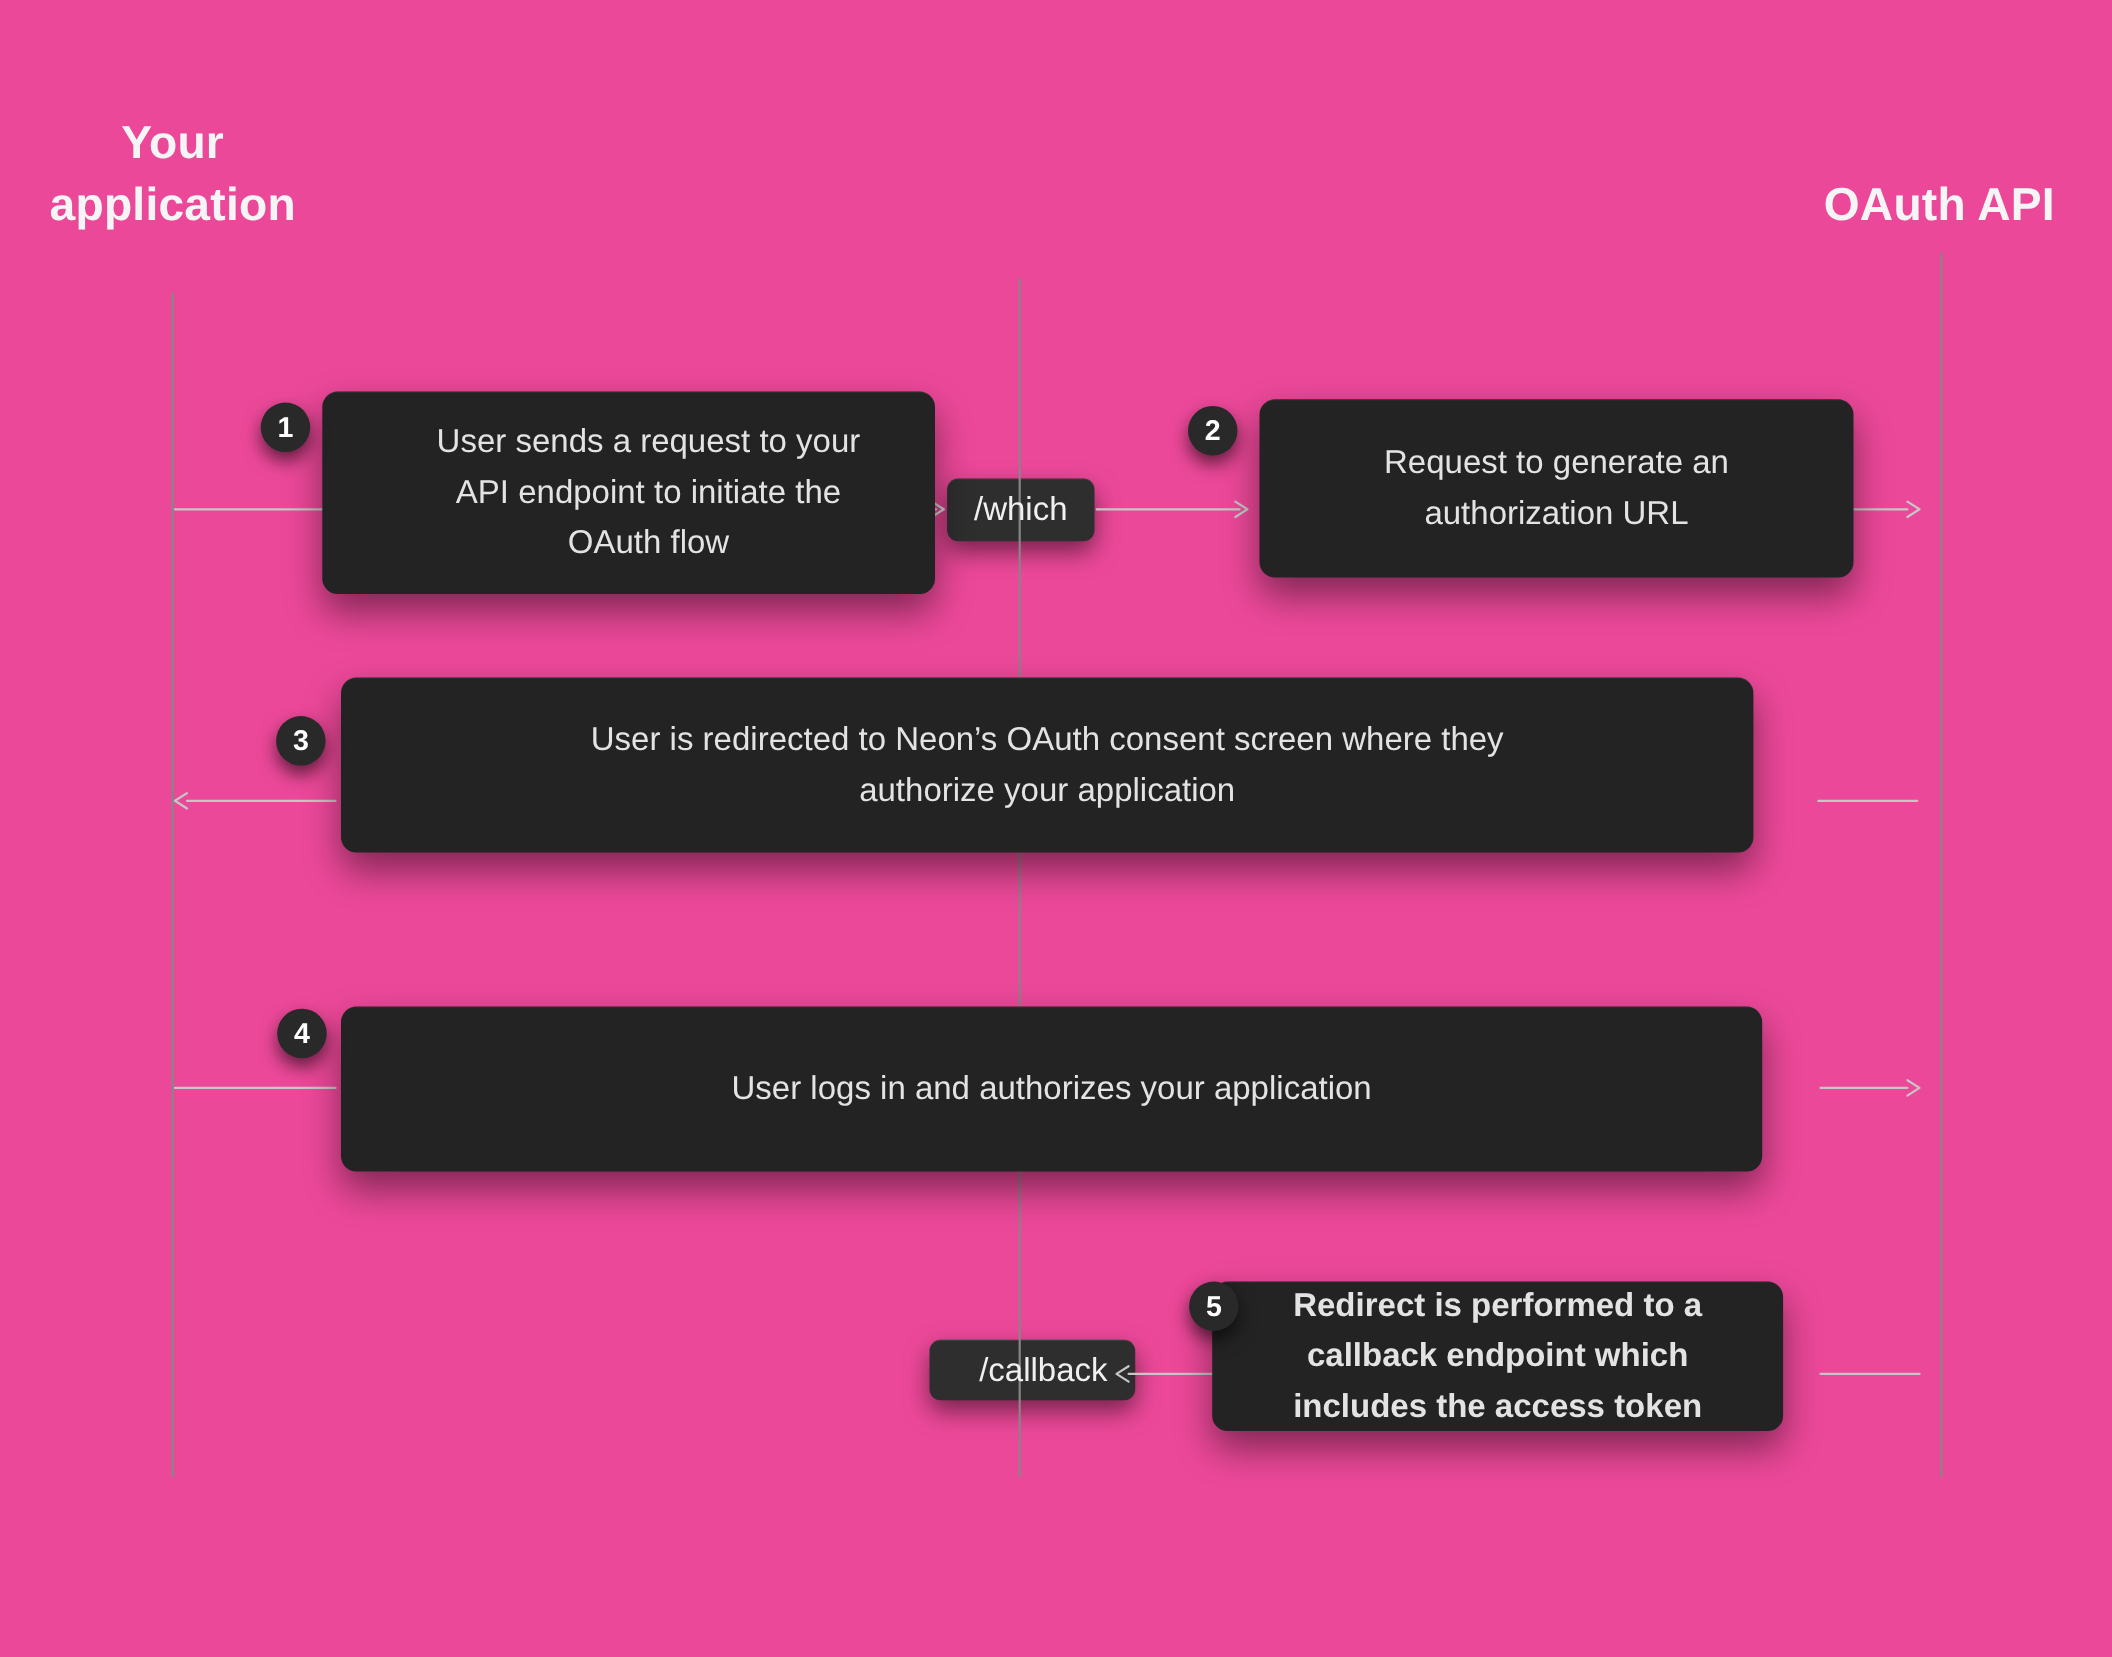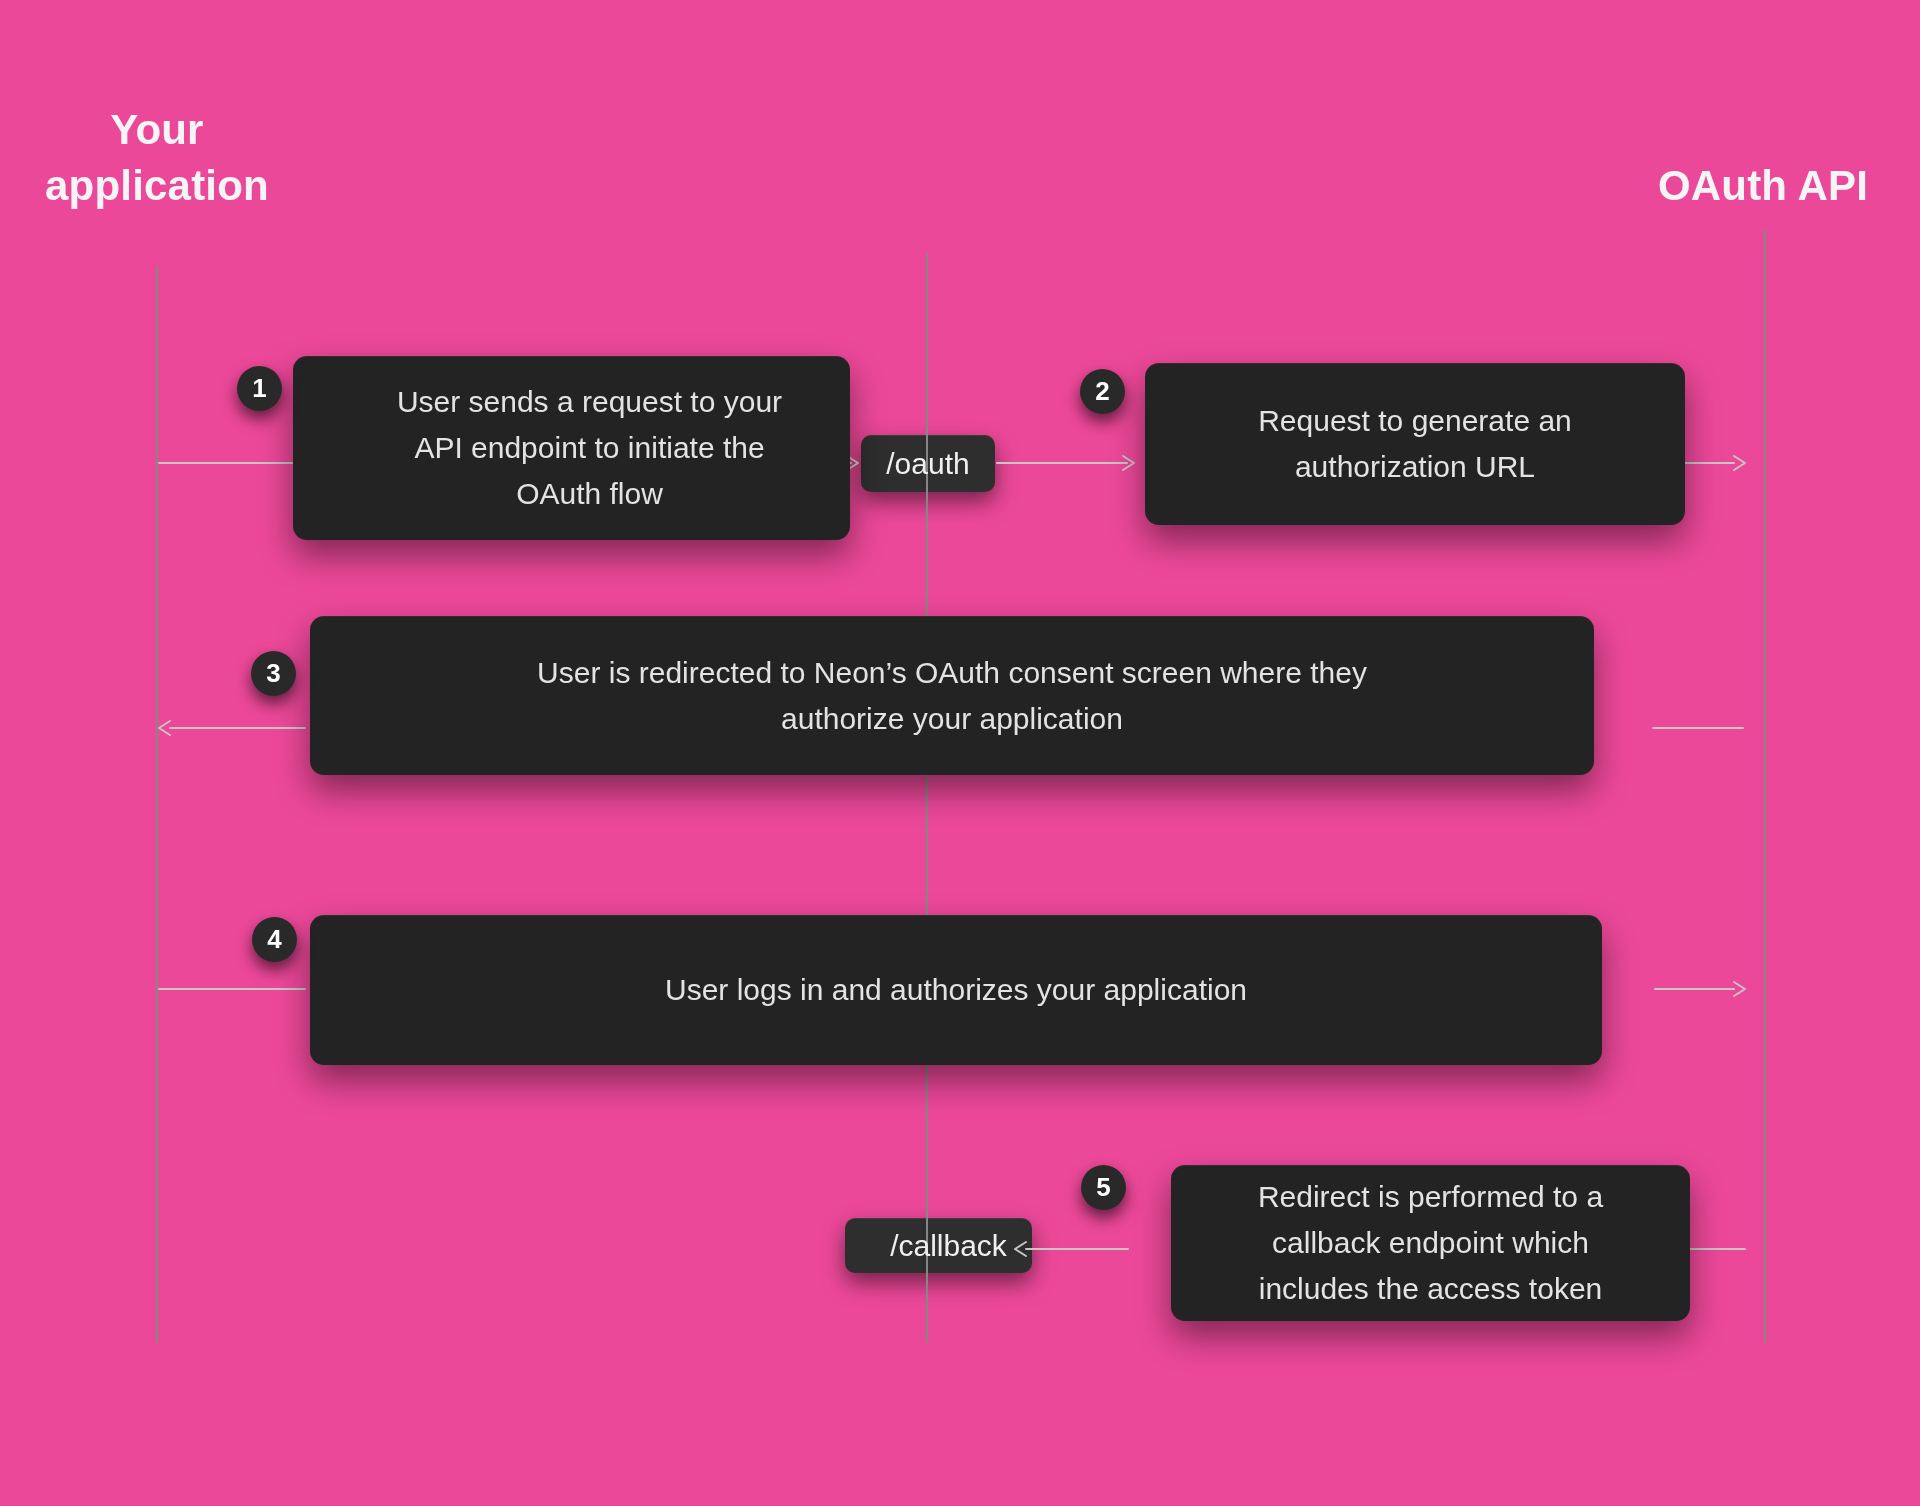--- a/index.html
+++ b/index.html
@@ -81,21 +81,21 @@
   #chip-callback-bg, #chip-callback-label { left: 845px; top: 1218px; width: 167px; height: 55px; padding-left: 20px; }
 
   #box-1 { left: 293px;  top: 356px;  width: 521px;  height: 184px; padding-left: 36px; }
   #box-1 .step-text { max-width: 415px; }
   #box-2 { left: 1145px; top: 363px;  width: 540px;  height: 162px; }
   #box-2 .step-text { max-width: 350px; }
   #box-3 { left: 310px;  top: 616px;  width: 1284px; height: 159px; }
   #box-3 .step-text { max-width: 880px; }
   #box-4 { left: 310px;  top: 915px;  width: 1292px; height: 150px; }
   #box-4 .step-text { max-width: 1100px; }
-  #box-5 { left: 1171px; top: 1165px; width: 519px;  height: 156px; }
+  #box-5 { left: 1102px; top: 1165px; width: 519px;  height: 136px; font-weight: bold; }
   #box-5 .step-text { max-width: 395px; }
 
   #badge-1 { left: 237px;  top: 366px; }
   #badge-2 { left: 1080px; top: 369px; }
   #badge-3 { left: 251px;  top: 651px; }
   #badge-4 { left: 252px;  top: 917px; }
   #badge-5 { left: 1081px; top: 1165px; }
 </style>
 </head>
 <body>
@@ -134,21 +134,21 @@
       <line x1="159" y1="989" x2="305" y2="989"></line>
       <line x1="1655" y1="989" x2="1734" y2="989"></line>
       <path d="M1734 982 L1745 989 L1734 996"></path>
 
       <line x1="1128" y1="1249" x2="1026" y2="1249"></line>
       <path d="M1026 1242 L1015 1249 L1026 1256"></path>
       <line x1="1655" y1="1249" x2="1745" y2="1249"></line>
     </g>
   </svg>
 
-  <div class="chip-label" id="chip-oauth-label">/oauth</div>
+  <div class="chip-label" id="chip-oauth-label">/which</div>
   <div class="chip-label" id="chip-callback-label">/callback</div>
 
   <div class="step-box" id="box-1">
     <div class="step-text">User sends a request to your API endpoint to initiate the OAuth flow</div>
   </div>
   <div class="step-box" id="box-2">
     <div class="step-text">Request to generate an authorization URL</div>
   </div>
   <div class="step-box" id="box-3">
     <div class="step-text">User is redirected to Neon’s OAuth consent screen where they authorize your application</div>

